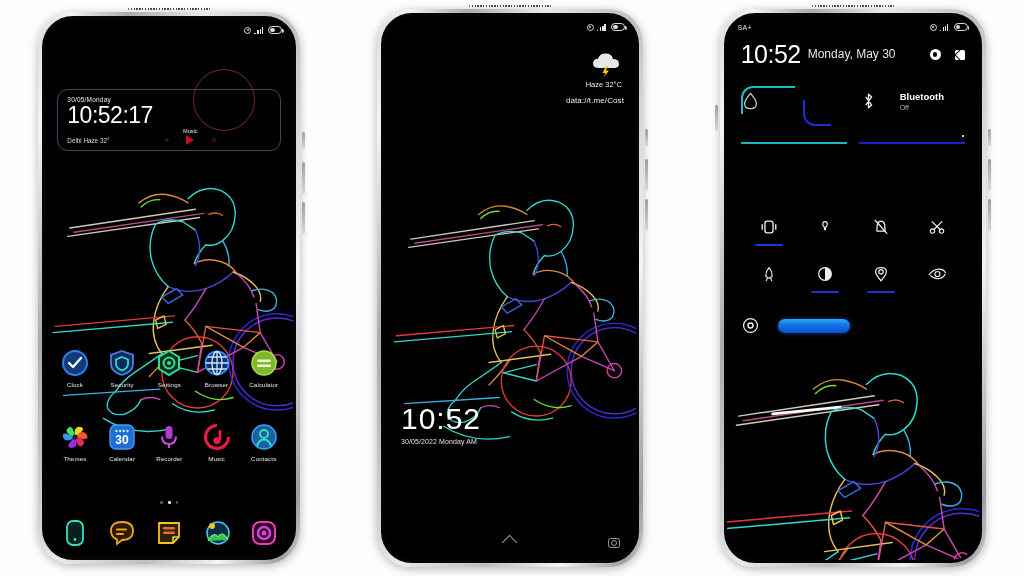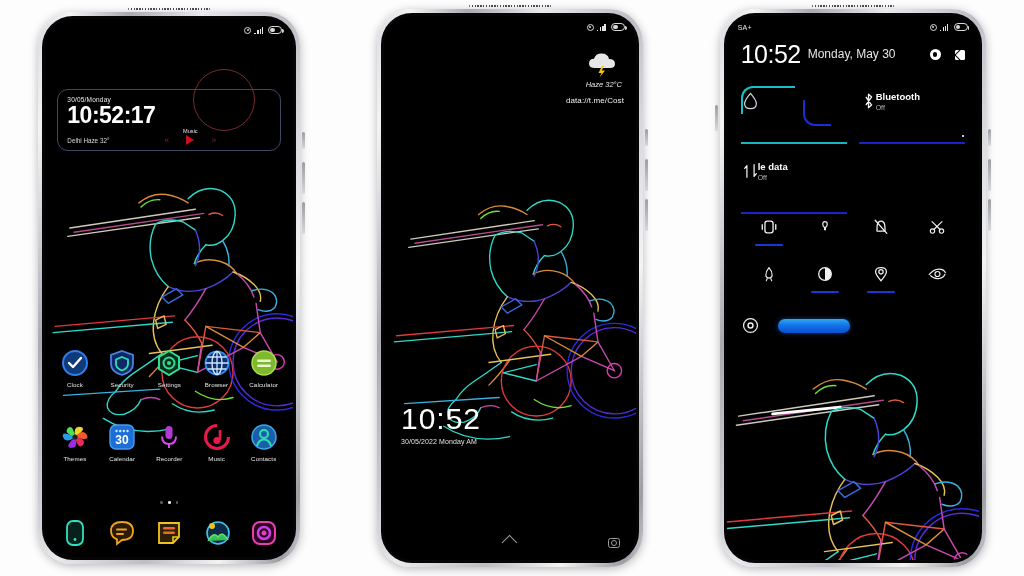--- a/index.html
+++ b/index.html
@@ -117,21 +117,21 @@
   .widget {
     position: absolute; z-index: 3;
     left: 12px; right: 12px; top: 70px;
     height: 62px;
     border: 1px solid #3b4a63;
     border-radius: 11px;
     padding: 6px 9px 5px 9px;
     display: flex; flex-direction: column; justify-content: space-between;
   }
   .w-date { color:#e9e9e9; font-size: 6.5px; letter-spacing:.2px; }
-  .w-time { color:#ffffff; font-size: 23px; font-weight: 700; line-height: 1;
+  .w-time { color:#ffffff; font-size: 23px; font-weight: 400; line-height: 1;
             letter-spacing: -0.5px; margin-top:1px; }
   .w-bottom { display:flex; align-items:flex-end; justify-content:space-between; }
   .w-weather { color:#dcdcdc; font-size:6.3px; padding-bottom:1px; }
   .w-music { display:flex; flex-direction:column; align-items:center; flex:1; }
   .w-music-row { display:flex; align-items:center; gap:17px; }
   .w-music-label { color:#e3e3e3; font-size:5.6px; margin-bottom:1.5px; }
   .w-prev,.w-next { color:#8d2024; font-size:9px; line-height:1; }
   .w-play {
     width:0;height:0;border-left:8px solid #c8101b;
     border-top:5px solid transparent;border-bottom:5px solid transparent;
@@ -159,21 +159,21 @@
   .dock {
     position:absolute; z-index:3; left:0;right:0; top:500px;
     display:grid; grid-template-columns:repeat(5,1fr); padding: 0 6px;
     justify-items:center;
   }
   .dock .appicon { width:28px;height:28px; }
 
   
   .weatherwidget {
     position:absolute; z-index:3; right:14px; top:36px;
-    display:flex; flex-direction:column; align-items:flex-start;font-style:italic;
+    display:flex; flex-direction:column; align-items:flex-end;
   }
   .weather-text { color:#e9e9e9; font-size:7.5px; margin-top:2px; }
   .urlline {
     position:absolute; z-index:3; right:12px; top:80px;
     color:#f0f0f0; font-size:8px; letter-spacing:.1px;
   }
   .lockclock { position:absolute; z-index:3; left:17px; bottom:115px; }
   .lockclock .t { color:#fff; font-size:30px; line-height:1; letter-spacing:1px; }
   .lockclock .d { color:#e4e4e4; font-size:7px; margin-top:4px; letter-spacing:.1px; }
   .lockbottom {
@@ -216,21 +216,21 @@
   .bigtiles {
     position:absolute; z-index:4; top:70px; left:14px; right:14px;
     display:grid; grid-template-columns:1fr 1fr; column-gap:12px; row-gap:12px;
   }
   .bigtile { position:relative; height:58px; padding-top:6px; }
   .bigtile .underline {
     position:absolute; left:0; right:0; bottom:0; height:1.6px;
   }
   .ul-cyan  { background:#17b6bd; }
   .ul-blue  { background:#1b23c8; }
-  .tile-row { display:flex; align-items:flex-start; gap:0; padding-left:2px; }
+  .tile-row { display:flex; align-items:flex-start; gap:24px; padding-left:2px; }
   .tile-txt .tname { color:#fff; font-size:9.5px; font-weight:bold; line-height:1.15; }
   .tile-txt .tstate{ color:#b4b4b4; font-size:7px; margin-top:1px; }
   .tiledot { position:absolute; right:1px; bottom:7px; width:2px;height:2px;background:#c9c9c9; }
 
   .glitch-a {
     position:absolute; left:0; top:0; width:54px; height:28px;
     border-left:2px solid #18c0c3; border-top:2px solid #18c0c3;
     border-top-left-radius:12px;
   }
   .glitch-b {
@@ -736,34 +736,20 @@
               </span>
               <div class="tile-txt">
                 <div class="tname">Bluetooth</div>
                 <div class="tstate">Off</div>
               </div>
             </div>
             <div class="tiledot"></div>
             <div class="underline ul-blue"></div>
           </div>
 
-          <div class="bigtile">
-            <div class="tile-row">
-              <span>
-                <svg class="sicon" width="15" height="18" viewBox="0 0 16 20">
-                    <path d="M4 17 V4 M4 4 L1.5 7 M12 3 V16 M12 16 L14.5 13" fill="none" stroke="#f0f0f0" stroke-width="1.4" stroke-linecap="round"></path>
-                  </svg>
-              </span>
-              <div class="tile-txt">
-                <div class="tname">le data</div>
-                <div class="tstate">Off</div>
-              </div>
-            </div>
-            <div class="underline ul-blue"></div>
-          </div>
 
         </div>
 
         <div class="smallgrid sg1">
           <div class="sgcell">
             <svg class="sicon" width="18" height="18" viewBox="0 0 20 20">
                 <rect x="5.5" y="3.5" width="9" height="13" rx="2.5" fill="none" stroke="#efefef" stroke-width="1.5"></rect>
                 <path d="M2.5 7.5 V12.5 M17.5 7.5 V12.5" stroke="#efefef" stroke-width="1.5" stroke-linecap="round"></path>
               </svg>
             <div class="bar"></div>

